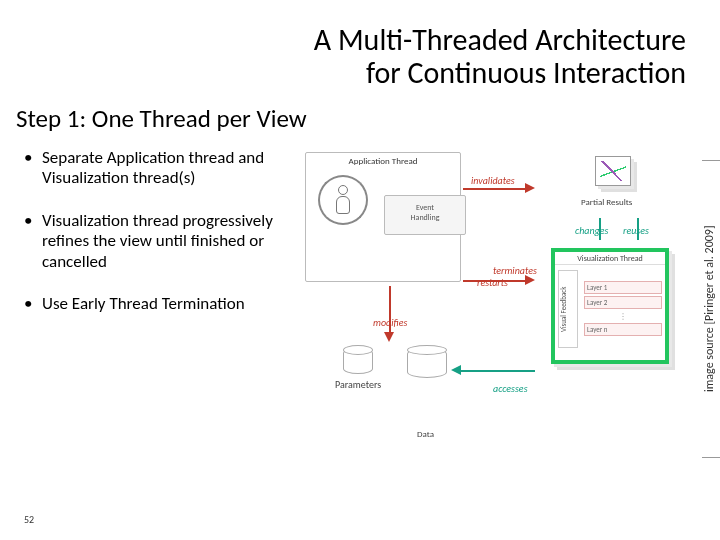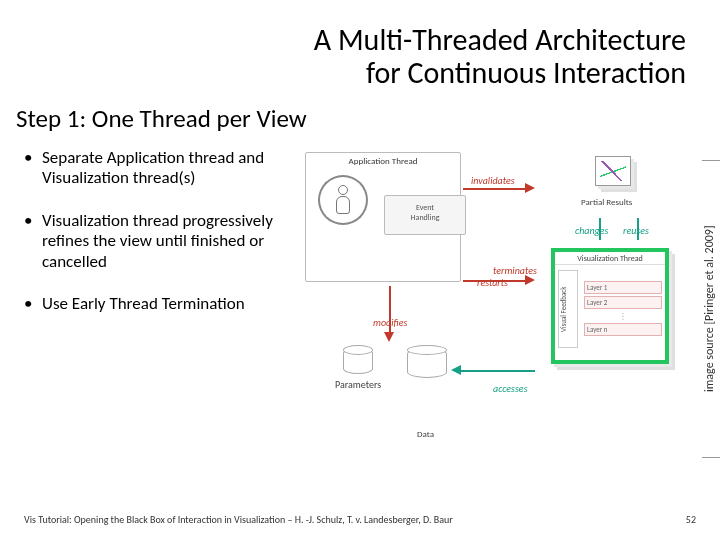--- a/index.html
+++ b/index.html
@@ -229,15 +229,14 @@
         <div style="text-align:center;font-size:8px;color:#999;">⋮</div>
         <div class="layer">Layer n</div>
       </div>
     </div>
   </div>
 </div>
 
 <div class="credit">image source [Piringer et al. 2009]</div>
 
 <div class="footer">
-  <span>Vis Tutorial: Opening the Black Box of Interaction in Visualization – H. -J. Schulz, T. v. Landesberger, D. Baur</span>
   <span>52</span>
 </div>
 
 </body></html>

